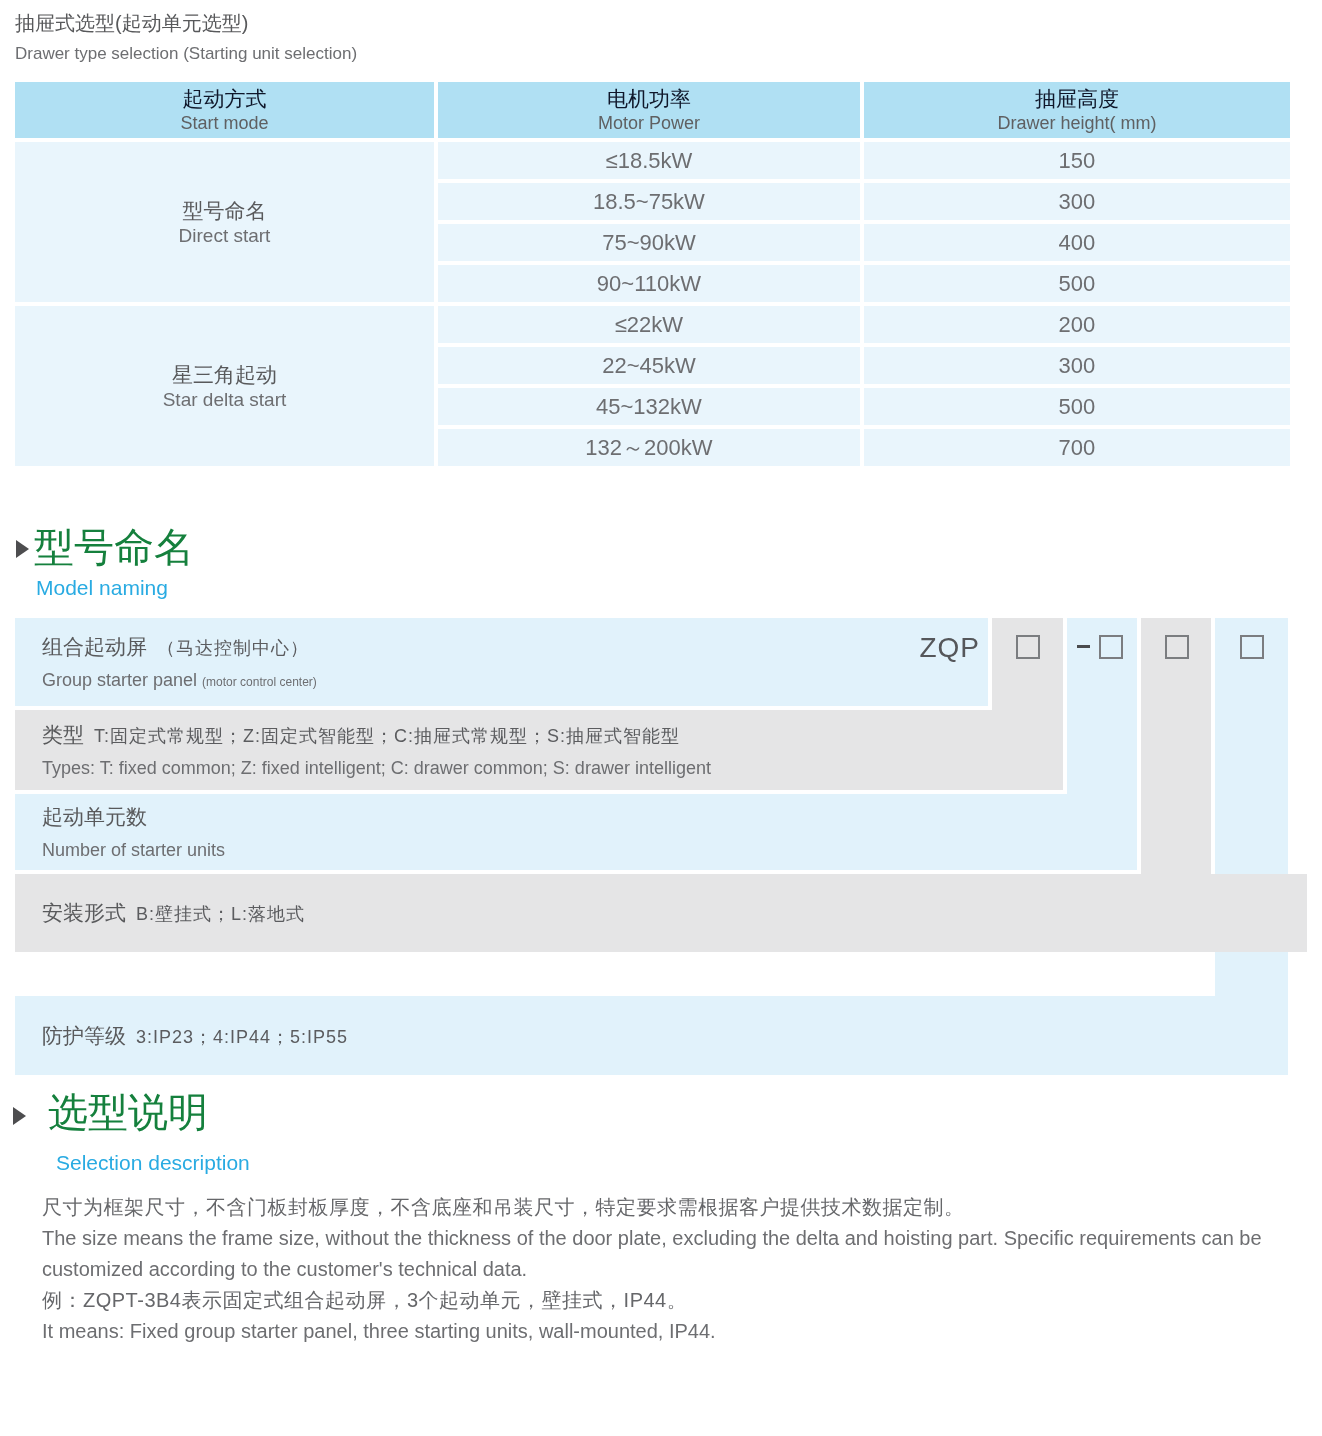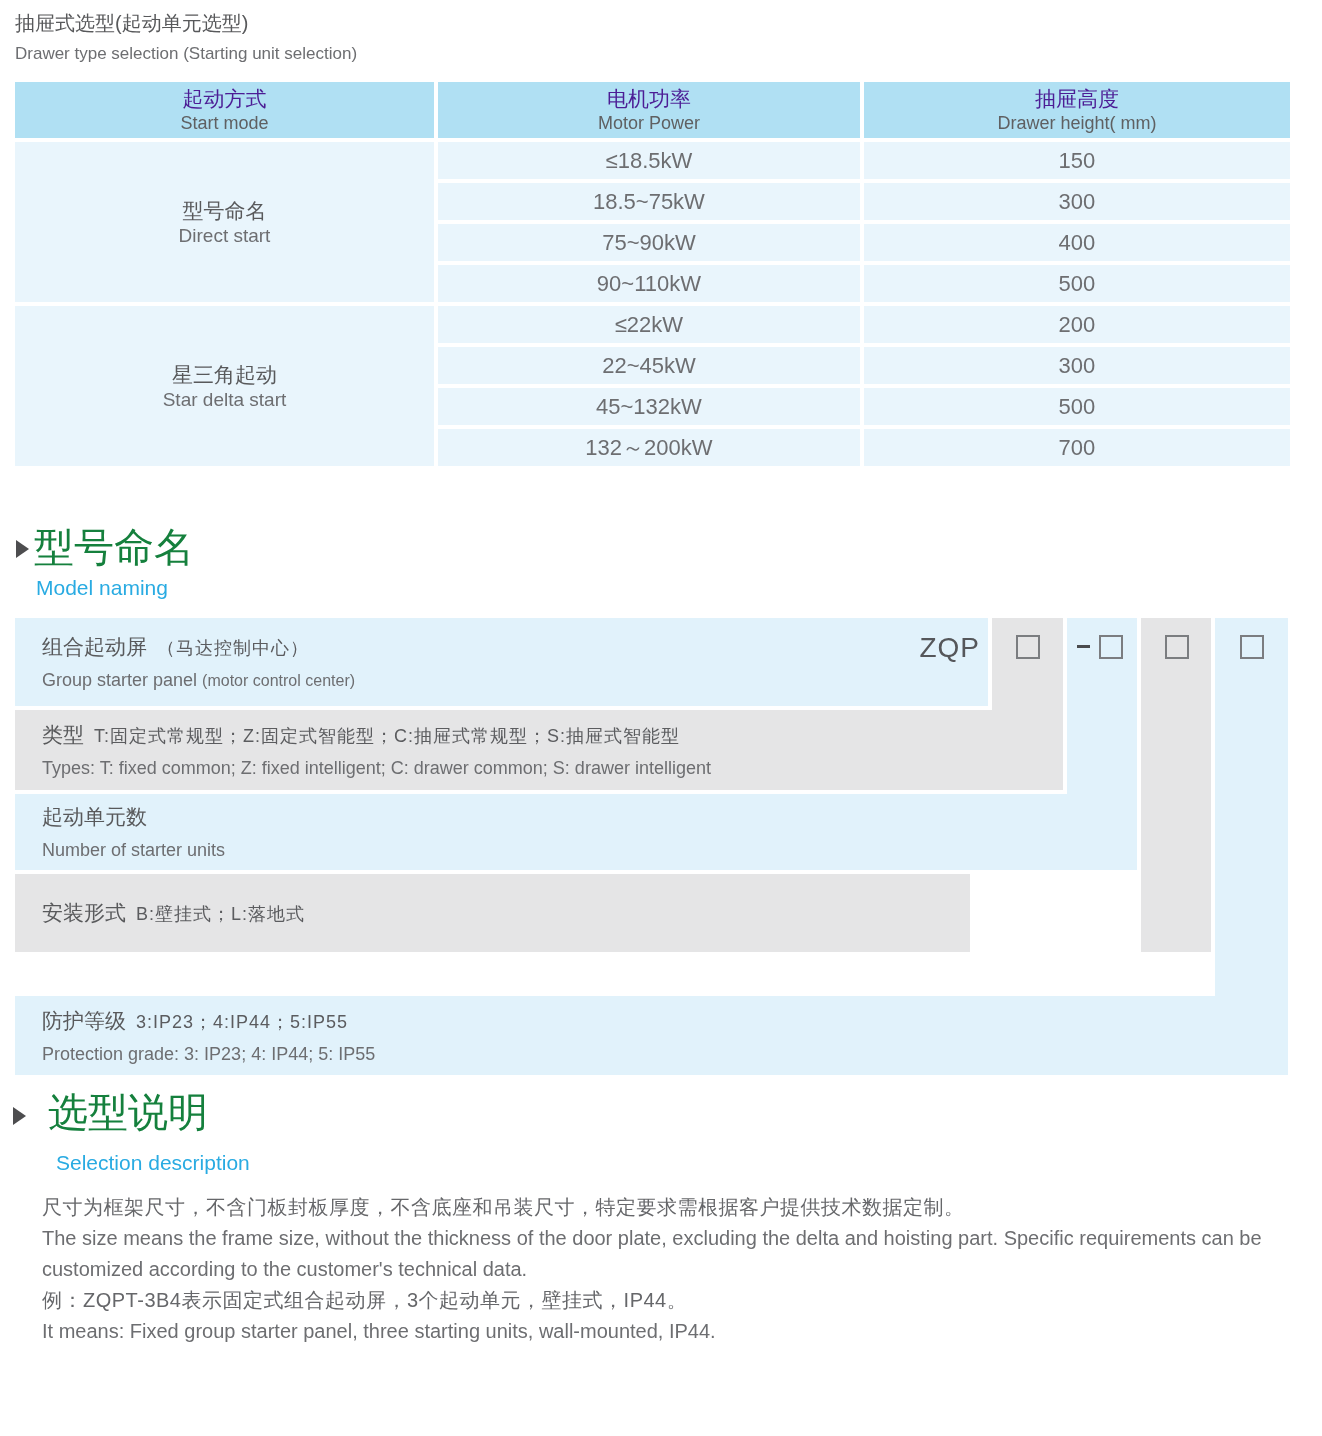--- a/index.html
+++ b/index.html
@@ -21,21 +21,21 @@
     border-collapse:separate;border-spacing:4px;
     table-layout:fixed;width:1283px;
   }
   table.sel col.c1{width:415px;}
   table.sel col.c2{width:418px;}
   table.sel col.c3{width:422px;}
   table.sel th{
     background:#b0e0f3;height:56px;font-weight:normal;
     text-align:center;vertical-align:middle;padding:0;
   }
-  table.sel th .cn{font-size:21px;color:#4c1d95;line-height:26px;}
+  table.sel th .cn{font-size:21px;color:#0f172a;line-height:26px;}
   table.sel th .en{font-size:18px;color:#5f6062;line-height:22px;}
   table.sel td{
     background:#e9f5fc;height:37px;text-align:center;vertical-align:middle;
     font-size:22px;color:#6d6e71;padding:0;
   }
   table.sel td.mode .cn{font-size:21px;color:#58595b;line-height:27px;}
   table.sel td.mode .en{font-size:19px;color:#6d6e71;line-height:24px;}
 
   
   .sec-arrow{
@@ -53,21 +53,21 @@
   .bg-blue{background:#e1f2fb;}
   .bg-gray{background:#e5e5e6;}
   .lrow-text{
     position:absolute;left:27px;right:0;top:0;bottom:0;
     display:flex;flex-direction:column;justify-content:center;
   }
   .lrow-text .cnline{color:#58595b;white-space:nowrap;}
   .lrow-text .cnline .lbl{font-size:21px;}
   .lrow-text .cnline .det{font-size:18px;color:#5b5c5f;margin-left:10px;letter-spacing:1px;}
   .lrow-text .enline{font-size:18px;color:#6d6e71;margin-top:9px;white-space:nowrap;}
-  .lrow-text .enline .small{font-size:16px;}
+  .lrow-text .enline .small{font-size:12px;}
   .zqp{
     position:absolute;top:14px;left:0;width:965px;text-align:right;
     font-size:28px;color:#55575a;letter-spacing:1px;
   }
   .mbox{
     position:absolute;top:17px;width:20px;height:20px;
     border:2px solid #7b7d80;background:transparent;
   }
   .mdash{position:absolute;top:27px;width:13px;height:3px;background:#4a4b4d;}
 
@@ -186,34 +186,33 @@
 
   <div class="band bg-gray" style="left:0;top:92px;width:1048px;height:80px;">
     <div class="lrow-text">
       <div class="cnline">
         <span class="lbl">类型</span><span class="det">T:固定式常规型；Z:固定式智能型；C:抽屉式常规型；S:抽屉式智能型</span>
       </div>
       <div class="enline">Types: T: fixed common; Z: fixed intelligent; C: drawer common; S: drawer intelligent</div>
     </div>
   </div>
 
-  <div class="band bg-gray" style="left:0;top:256px;width:955px;height:78px;">
+  <div class="band bg-gray" style="left:0;top:256px;width:1292px;height:78px;">
     <div class="lrow-text">
       <div class="cnline">
         <span class="lbl">安装形式</span><span class="det">B:壁挂式；L:落地式</span>
       </div>
     </div>
   </div>
 
   <div class="band bg-blue" style="left:0;top:338px;width:1273px;height:79px;margin-top:40px;">
     <div class="lrow-text">
       <div class="cnline">
         <span class="lbl">防护等级</span><span class="det">3:IP23；4:IP44；5:IP55</span>
       </div>
-      <div class="enline">Protection grade:  3: IP23; 4: IP44; 5: IP55</div>
     </div>
   </div>
 
   <div class="mbox" style="left:1001px;"></div>
   <div class="mdash" style="left:1062px;"></div>
   <div class="mbox" style="left:1084px;"></div>
   <div class="mbox" style="left:1150px;"></div>
   <div class="mbox" style="left:1225px;"></div>
 </div>
 

